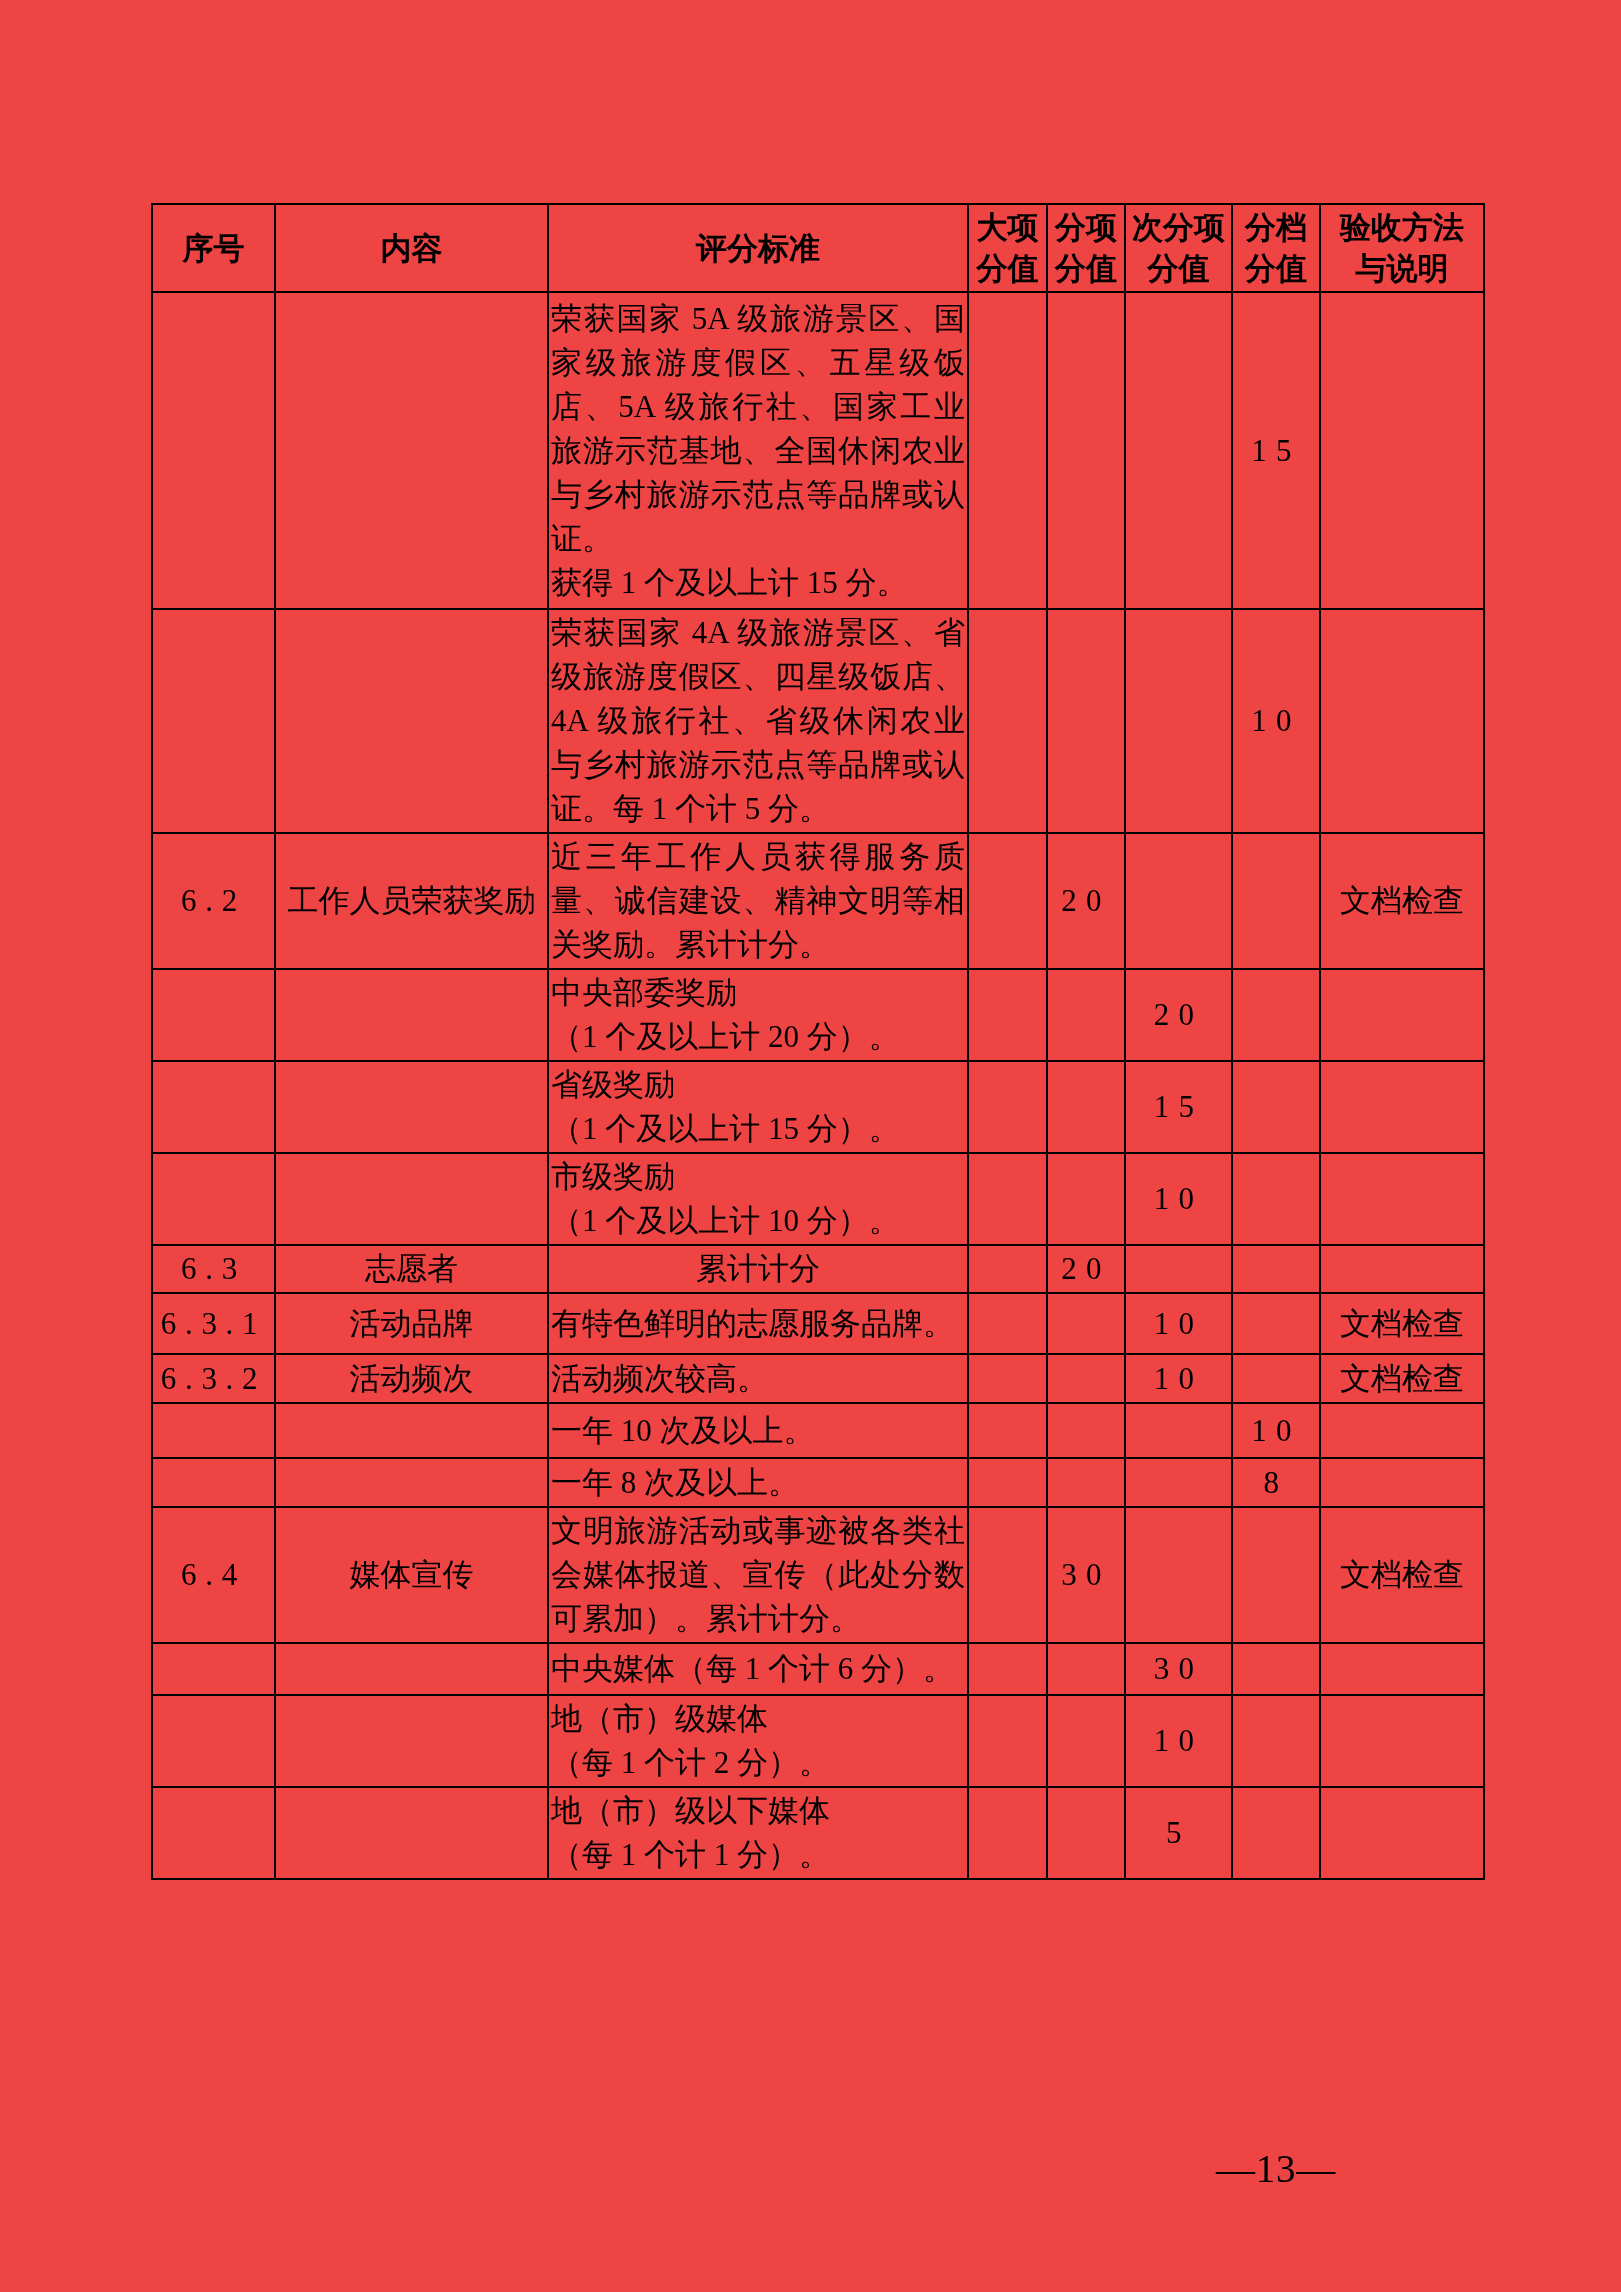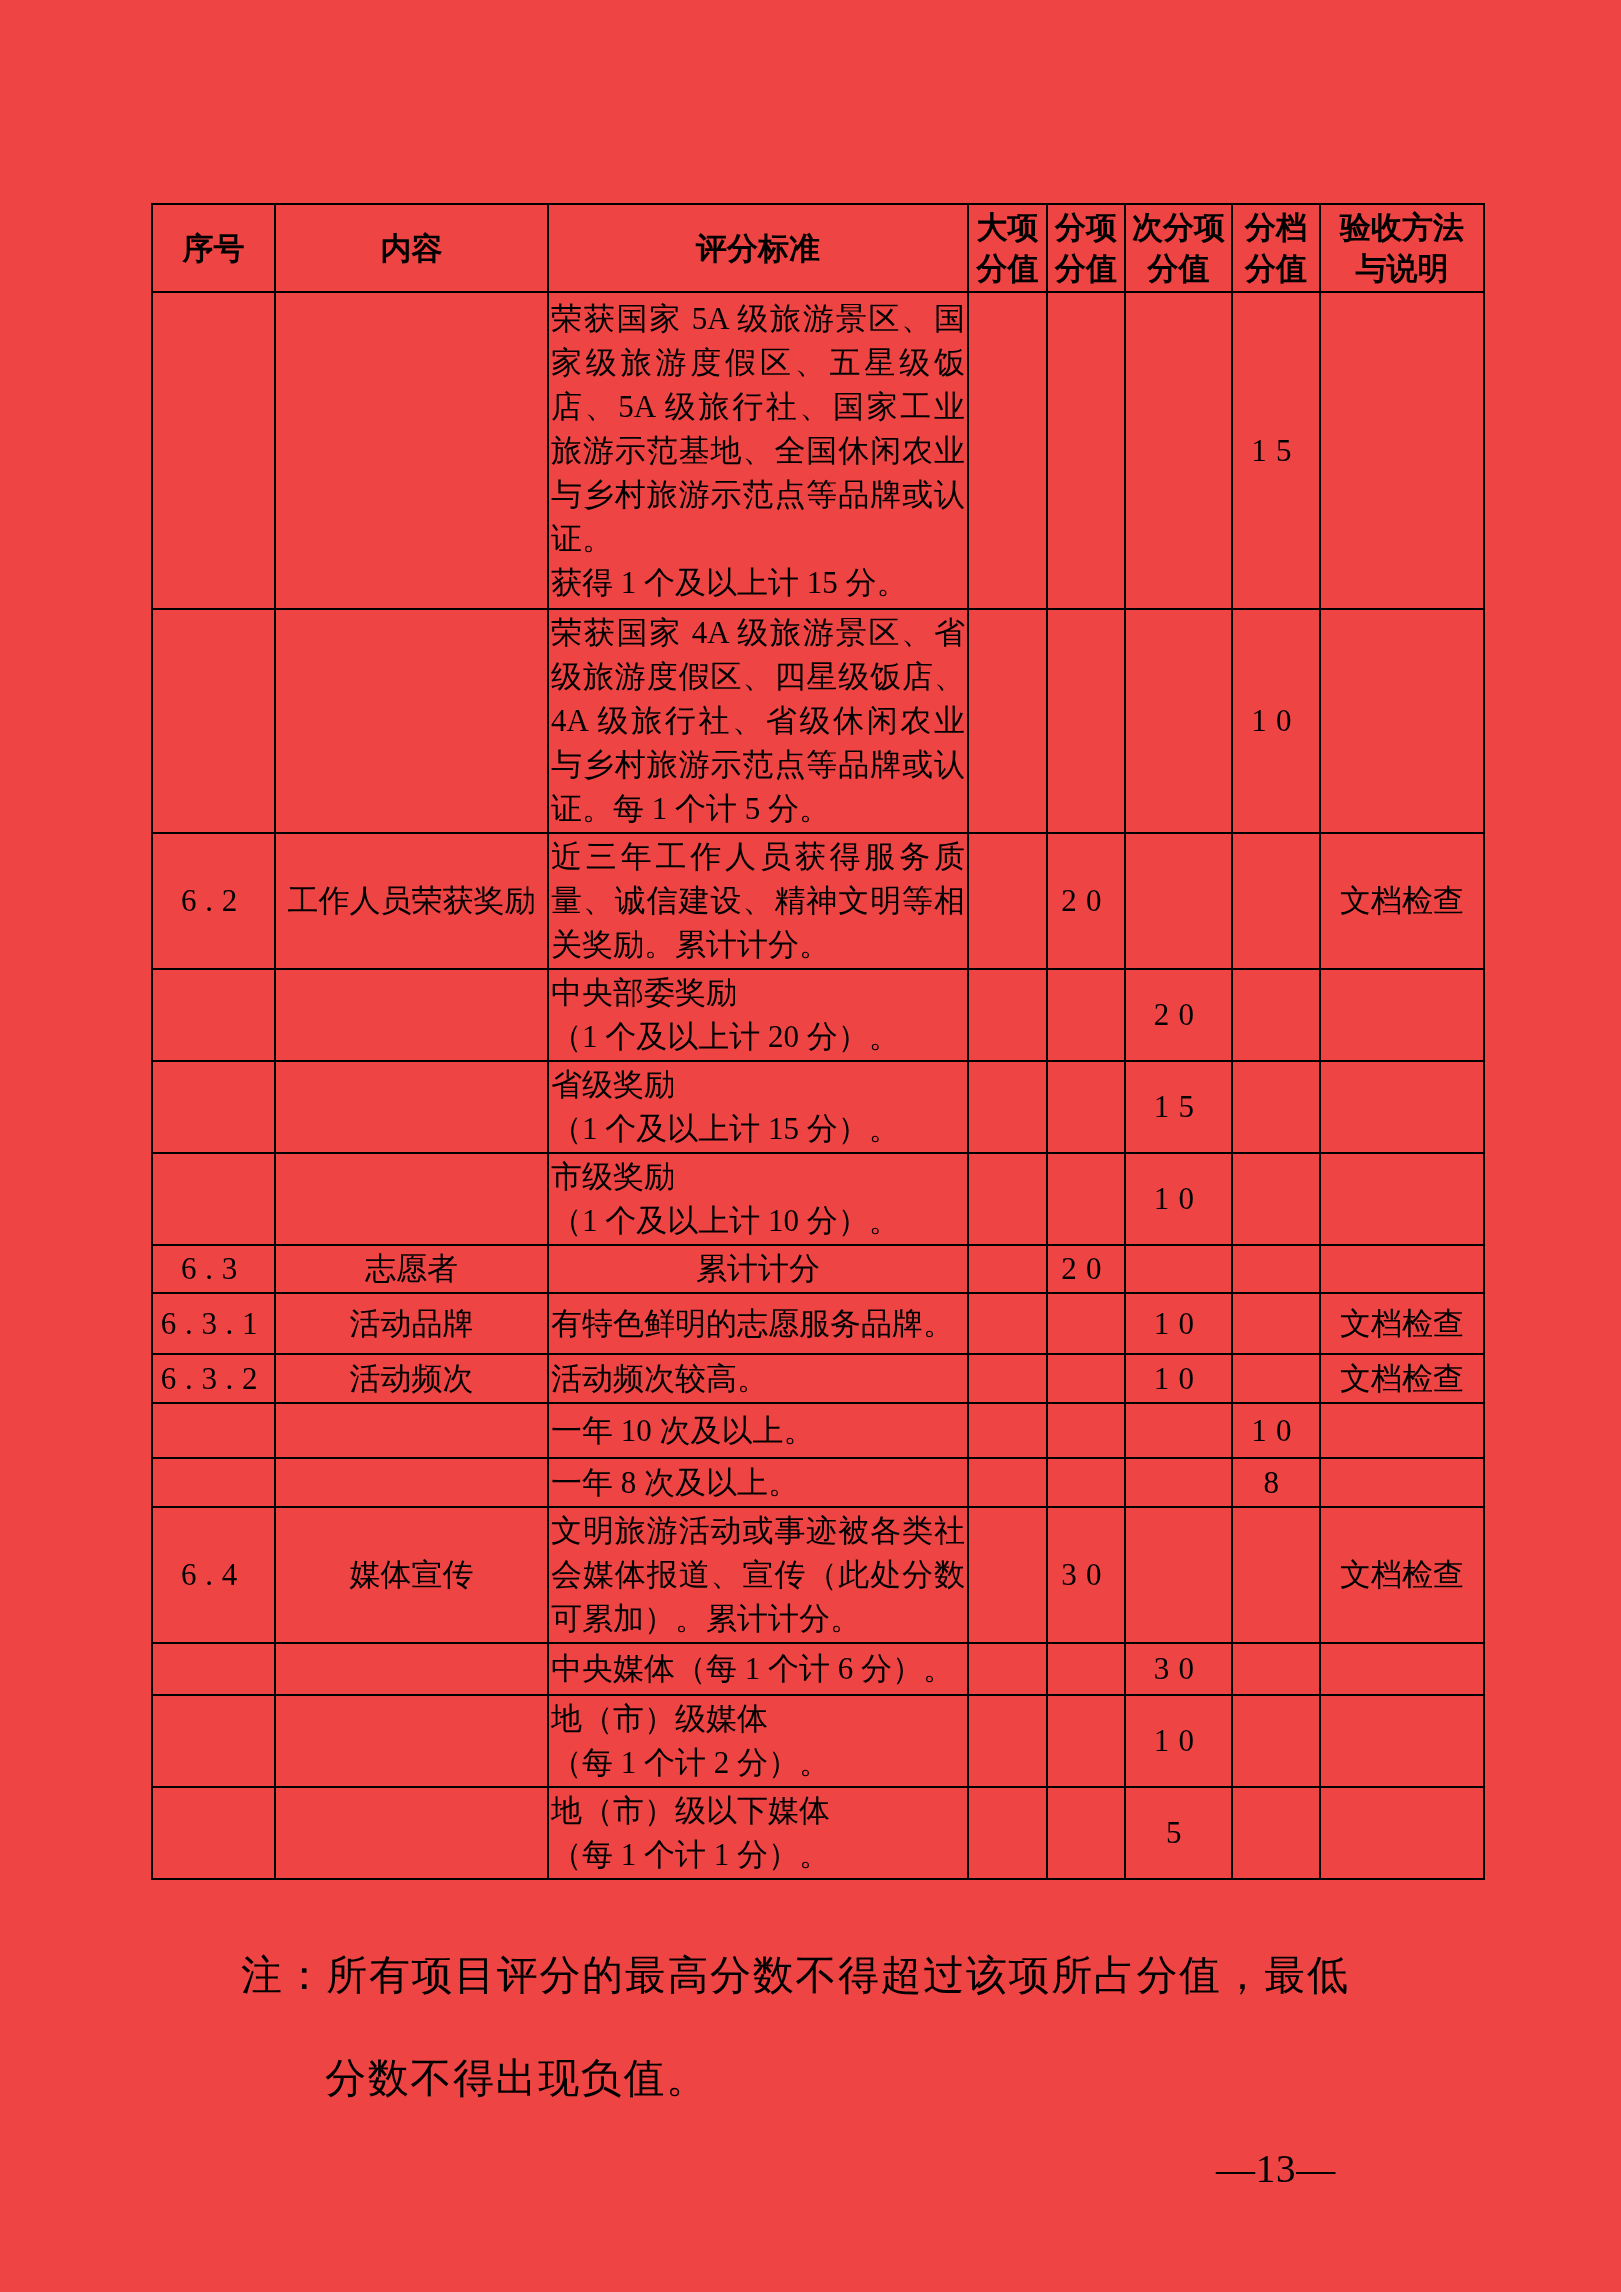--- a/index.html
+++ b/index.html
@@ -261,19 +261,17 @@
 （每 1 个计 1 分）。</td>
           <td class="c-major"></td>
           <td class="c-sub"></td>
           <td class="c-subsub">5</td>
           <td class="c-tier"></td>
           <td class="c-method"></td>
         </tr>
       </tbody>
   </table>
 
-  <div class="note">注：所有项目评分的最高分数不得超过该项所占分值，最低
-分数不得出现负值。</div>
 
   <div class="page-number">—13—</div>
 
 </div>
 
 
 </body></html>

